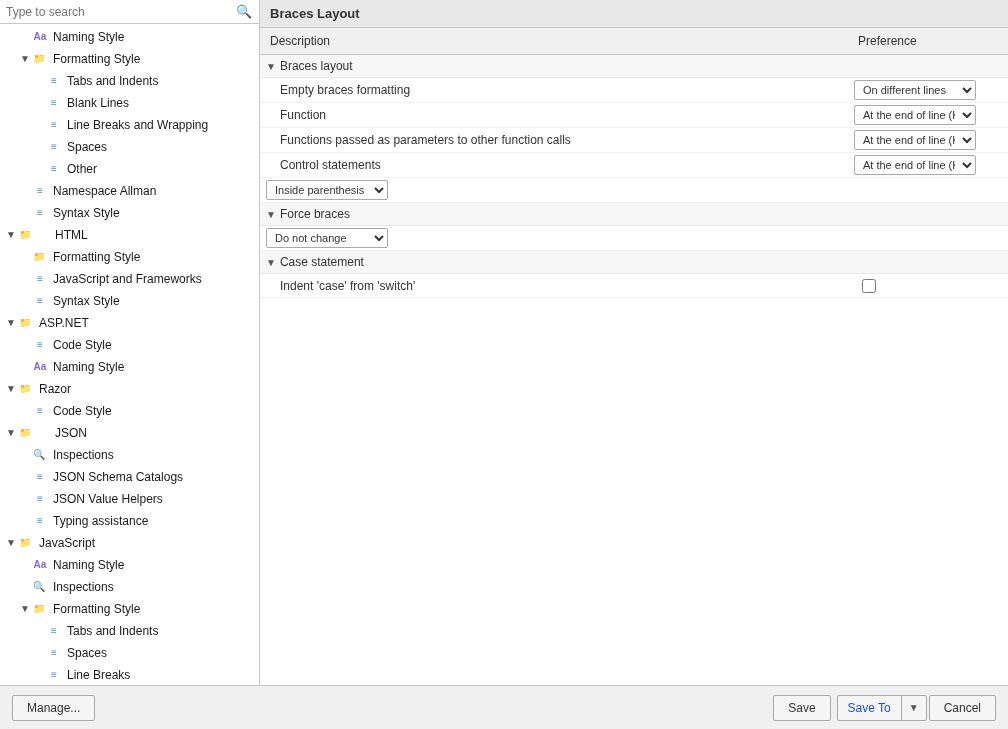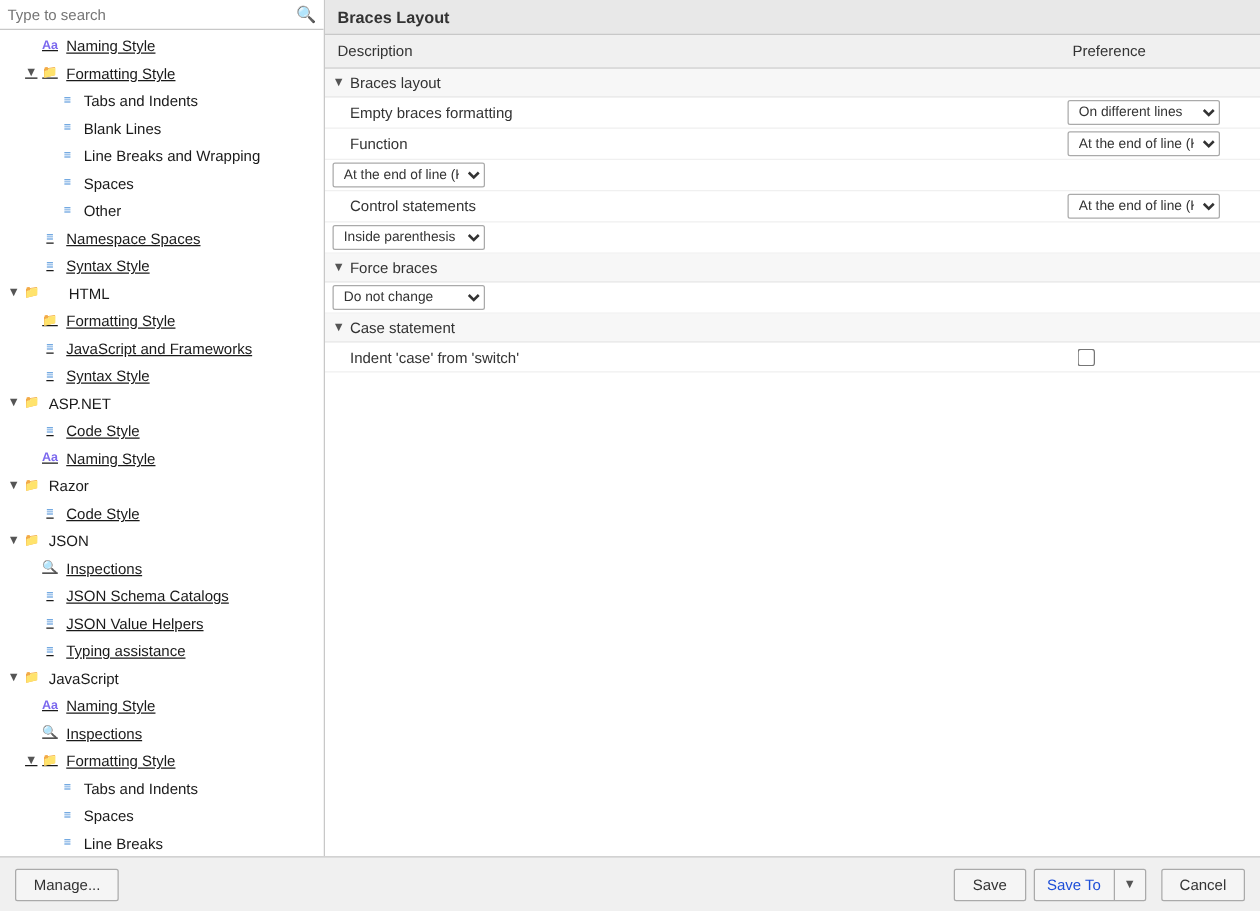--- a/index.html
+++ b/index.html
@@ -75,21 +75,21 @@
       width: 14px;
       flex-shrink: 0;
       display: flex;
       align-items: center;
       justify-content: center;
       color: #555;
       font-size: 10px;
     }
     
     .indent-0 { padding-left: 4px; }
-    .indent-1 { padding-left: 18px; text-decoration: underline; }
+    .indent-1 { padding-left: 18px; }
     .indent-2 { padding-left: 32px; }
 
     
     .right-panel {
       flex: 1;
       display: flex;
       flex-direction: column;
       background: #f5f5f5;
       overflow: hidden;
     }
@@ -205,21 +205,21 @@
       padding: 0 12px;
     }
     .btn {
       padding: 5px 14px;
       font-size: 12px;
       border: 1px solid #aaa;
       background: #f5f5f5;
       cursor: pointer;
       border-radius: 2px;
       color: #333;
-      margin-left: 12px;
+      margin-left: 2px;
     }
     .btn-manage { margin-left: 0; margin-right: auto; }
     .btn-save-to {
       display: flex;
       align-items: center;
       padding: 0;
       border: 1px solid #aaa;
       background: #f5f5f5;
       border-radius: 2px;
       overflow: hidden;
@@ -281,21 +281,21 @@
           <span style="margin-left: 2px;">Spaces</span>
         </div>
         <div class="tree-item indent-2">
           <span class="arrow"></span>
           <span class="icon" style="color: rgb(74, 144, 217); font-size: 10px; font-weight: bold;">≡</span>
           <span style="margin-left: 2px;">Other</span>
         </div>
         <div class="tree-item indent-1">
           <span class="arrow"></span>
           <span class="icon" style="color: rgb(74, 144, 217); font-size: 10px; font-weight: bold;">≡</span>
-          <span style="margin-left: 2px;">Namespace Spaces</span>
+          <span style="margin-left: 2px;">Namespace Allman</span>
         </div>
         <div class="tree-item indent-1">
           <span class="arrow"></span>
           <span class="icon" style="color: rgb(74, 144, 217); font-size: 10px; font-weight: bold;">≡</span>
           <span style="margin-left: 2px;">Syntax Style</span>
         </div>
         <div class="tree-item indent-0">
           <span class="arrow">▼</span>
           <span class="icon" style="color: rgb(232, 160, 0); font-size: 10px; font-weight: bold;">📁</span>
           <span style="margin-left: 18px;">HTML</span>
@@ -336,21 +336,21 @@
           <span style="margin-left: 2px;">Razor</span>
         </div>
         <div class="tree-item indent-1">
           <span class="arrow"></span>
           <span class="icon" style="color: rgb(74, 144, 217); font-size: 10px; font-weight: bold;">≡</span>
           <span style="margin-left: 2px;">Code Style</span>
         </div>
         <div class="tree-item indent-0">
           <span class="arrow">▼</span>
           <span class="icon" style="color: rgb(232, 160, 0); font-size: 10px; font-weight: bold;">📁</span>
-          <span style="margin-left: 2px;">JSON</span>
+          <span style="margin-left: 18px;">JSON</span>
         </div>
         <div class="tree-item indent-1">
           <span class="arrow"></span>
           <span class="icon" style="color: rgb(230, 126, 34); font-size: 10px; font-weight: bold;">🔍</span>
           <span style="margin-left: 2px;">Inspections</span>
         </div>
         <div class="tree-item indent-1">
           <span class="arrow"></span>
           <span class="icon" style="color: rgb(74, 144, 217); font-size: 10px; font-weight: bold;">≡</span>
           <span style="margin-left: 2px;">JSON Schema Catalogs</span>
@@ -423,20 +423,21 @@
                 <select class="setting-select"><option>On different lines</option><option>On same line</option><option>Put on one line if fits</option></select>
               </div>
             </div>
             <div class="setting-row">
               <div class="setting-label">Function</div>
               <div class="setting-control">
                 <select class="setting-select"><option>At the end of line (K&amp;R style)</option><option>On next line</option><option>Do not change</option></select>
               </div>
             </div>
             <div class="setting-row">
+              <div class="setting-label">Functions passed as parameters to other function calls</div>
               <div class="setting-control">
                 <select class="setting-select"><option>At the end of line (K&amp;R style)</option><option>On next line</option><option>Do not change</option></select>
               </div>
             </div>
             <div class="setting-row">
               <div class="setting-label">Control statements</div>
               <div class="setting-control">
                 <select class="setting-select"><option>At the end of line (K&amp;R style)</option><option>On next line</option><option>Do not change</option></select>
               </div>
             </div>

